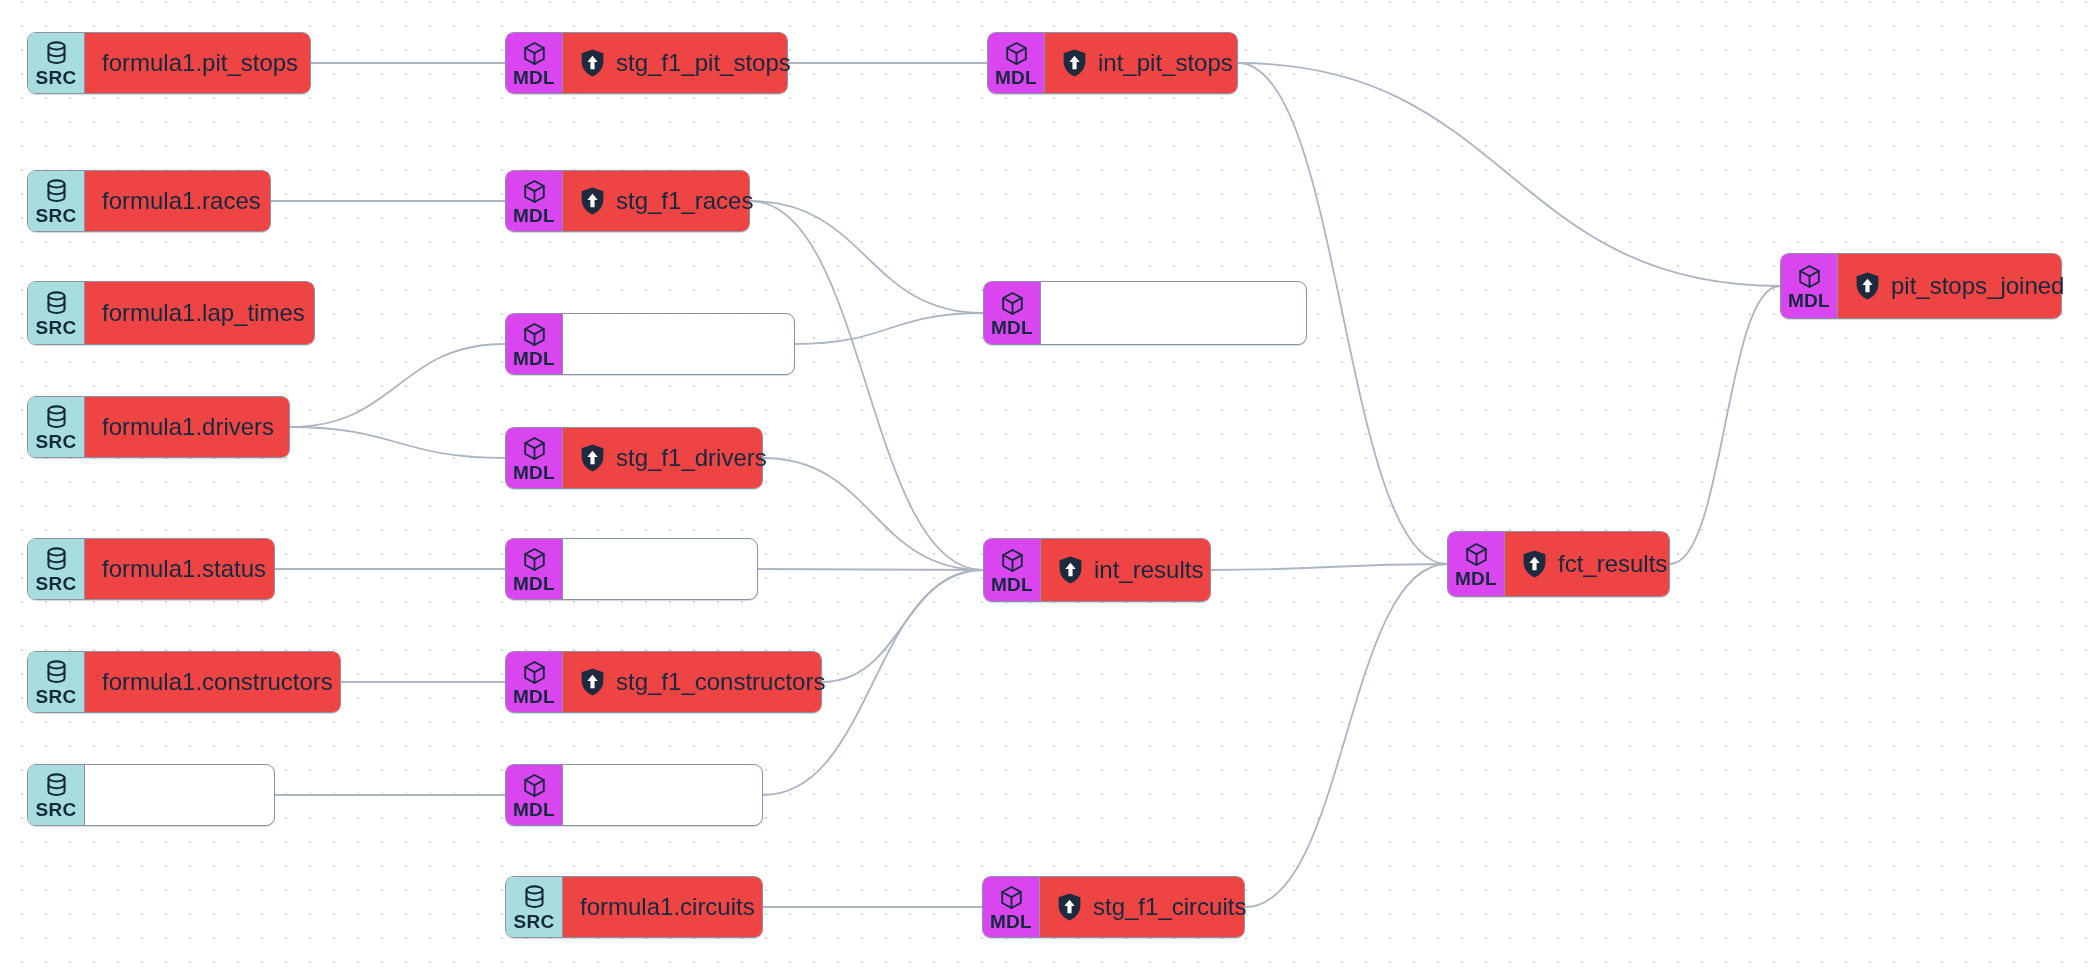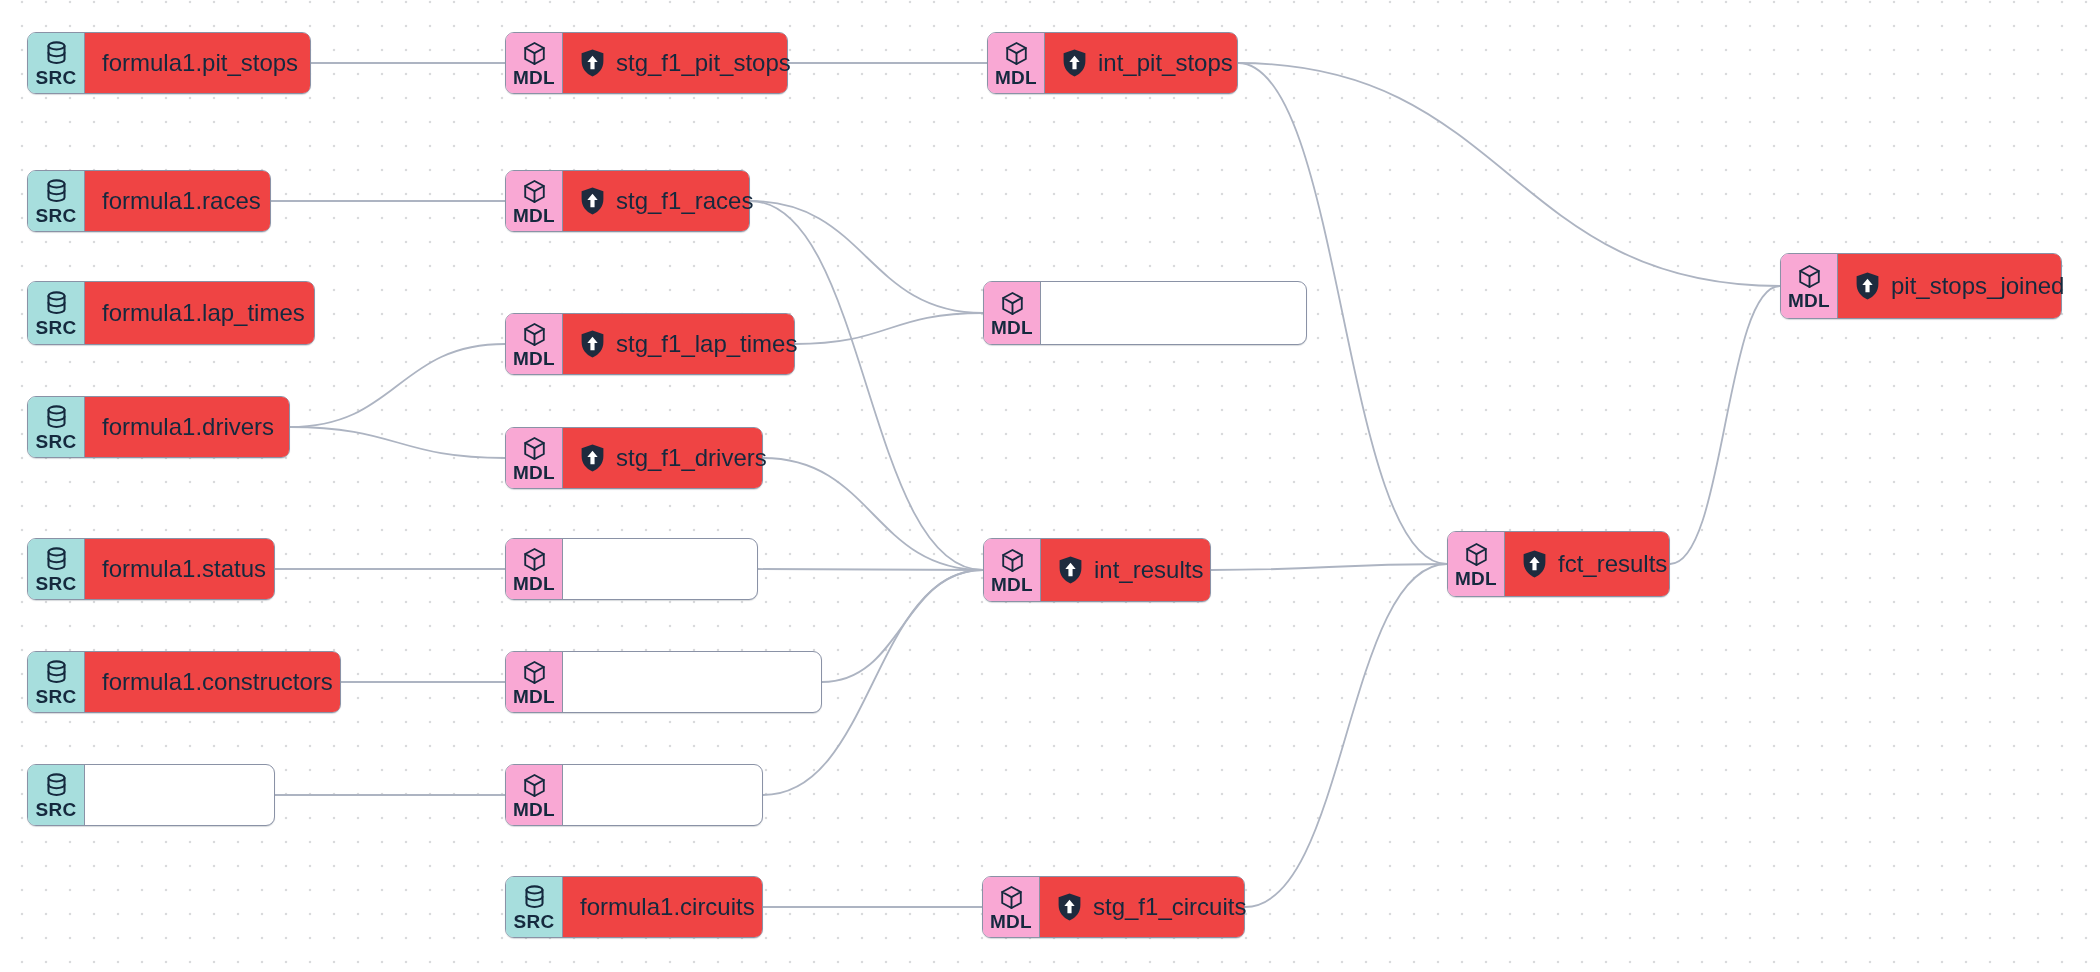--- a/index.html
+++ b/index.html
@@ -34,21 +34,21 @@
     flex:0 0 56px;
     display:flex;
     flex-direction:column;
     align-items:center;
     justify-content:center;
     gap:1px;
     border-right:1.5px solid #8a92a6;
     border-radius:7px 0 0 7px;
   }
   .badge.src{background:#a7dedd;}
-  .badge.mdl{background:#f9a8d4;}
+  .badge.mdl{background:#d946ef;}
   .badge-label{
     font-size:19px;
     font-weight:600;
     color:#15293e;
     line-height:1;
     letter-spacing:0.3px;
   }
   .badge svg{display:block;}
   .node-body{
     flex:1 1 auto;
@@ -198,27 +198,20 @@
       <div class="node" style="left: 505px; top: 313px; width: 290px; height: 62px;">
     <div class="badge mdl">
 
       <svg class="icon-cube" width="27" height="27" viewBox="0 0 32 32" fill="none" stroke="#15293e" stroke-width="2.2" stroke-linejoin="round" stroke-linecap="round">
         <path d="M16 3.5 L27 9.5 L16 15.5 L5 9.5 Z"></path>
         <path d="M5 9.5 V22.5 L16 28.5 V15.5"></path>
         <path d="M27 9.5 V22.5 L16 28.5"></path>
       </svg>
       <span class="badge-label">MDL</span>
     </div>
-    <div class="node-body">
-      <svg class="shield" width="25" height="28" viewBox="0 0 24 27">
-        <path fill="#1e2b3e" d="M12 0.5 L22.5 4 V11.5 C22.5 18.6 18.2 23.7 12 26.5 C5.8 23.7 1.5 18.6 1.5 11.5 V4 Z"></path>
-        <path fill="#ffffff" d="M12 6.5 L17 12.5 H14 V19.5 H10 V12.5 H7 Z"></path>
-      </svg>
-      <span class="node-label">stg_f1_lap_times</span>
-    </div>
   </div>
       <div class="node" style="left: 983px; top: 281px; width: 324px; height: 64px;">
     <div class="badge mdl">
 
       <svg class="icon-cube" width="27" height="27" viewBox="0 0 32 32" fill="none" stroke="#15293e" stroke-width="2.2" stroke-linejoin="round" stroke-linecap="round">
         <path d="M16 3.5 L27 9.5 L16 15.5 L5 9.5 Z"></path>
         <path d="M5 9.5 V22.5 L16 28.5 V15.5"></path>
         <path d="M27 9.5 V22.5 L16 28.5"></path>
       </svg>
       <span class="badge-label">MDL</span>
@@ -337,20 +330,27 @@
       <div class="node" style="left: 505px; top: 651px; width: 317px; height: 62px;">
     <div class="badge mdl">
 
       <svg class="icon-cube" width="27" height="27" viewBox="0 0 32 32" fill="none" stroke="#15293e" stroke-width="2.2" stroke-linejoin="round" stroke-linecap="round">
         <path d="M16 3.5 L27 9.5 L16 15.5 L5 9.5 Z"></path>
         <path d="M5 9.5 V22.5 L16 28.5 V15.5"></path>
         <path d="M27 9.5 V22.5 L16 28.5"></path>
       </svg>
       <span class="badge-label">MDL</span>
     </div>
+    <div class="node-body">
+      <svg class="shield" width="25" height="28" viewBox="0 0 24 27">
+        <path fill="#1e2b3e" d="M12 0.5 L22.5 4 V11.5 C22.5 18.6 18.2 23.7 12 26.5 C5.8 23.7 1.5 18.6 1.5 11.5 V4 Z"></path>
+        <path fill="#ffffff" d="M12 6.5 L17 12.5 H14 V19.5 H10 V12.5 H7 Z"></path>
+      </svg>
+      <span class="node-label">stg_f1_constructors</span>
+    </div>
   </div>
       <div class="node" style="left: 27px; top: 764px; width: 248px; height: 62px;">
     <div class="badge src">
       <svg class="icon-db" width="27" height="27" viewBox="0 0 32 32" fill="none" stroke="#15293e" stroke-width="2.4" stroke-linecap="round">
         <ellipse cx="16" cy="7" rx="9.5" ry="4.2"></ellipse>
         <path d="M6.5 7 V15 C6.5 17.3 10.8 19.2 16 19.2 C21.2 19.2 25.5 17.3 25.5 15 V7"></path>
         <path d="M6.5 15 V23 C6.5 25.3 10.8 27.2 16 27.2 C21.2 27.2 25.5 25.3 25.5 23 V15"></path>
       </svg>
 
       <span class="badge-label">SRC</span>

